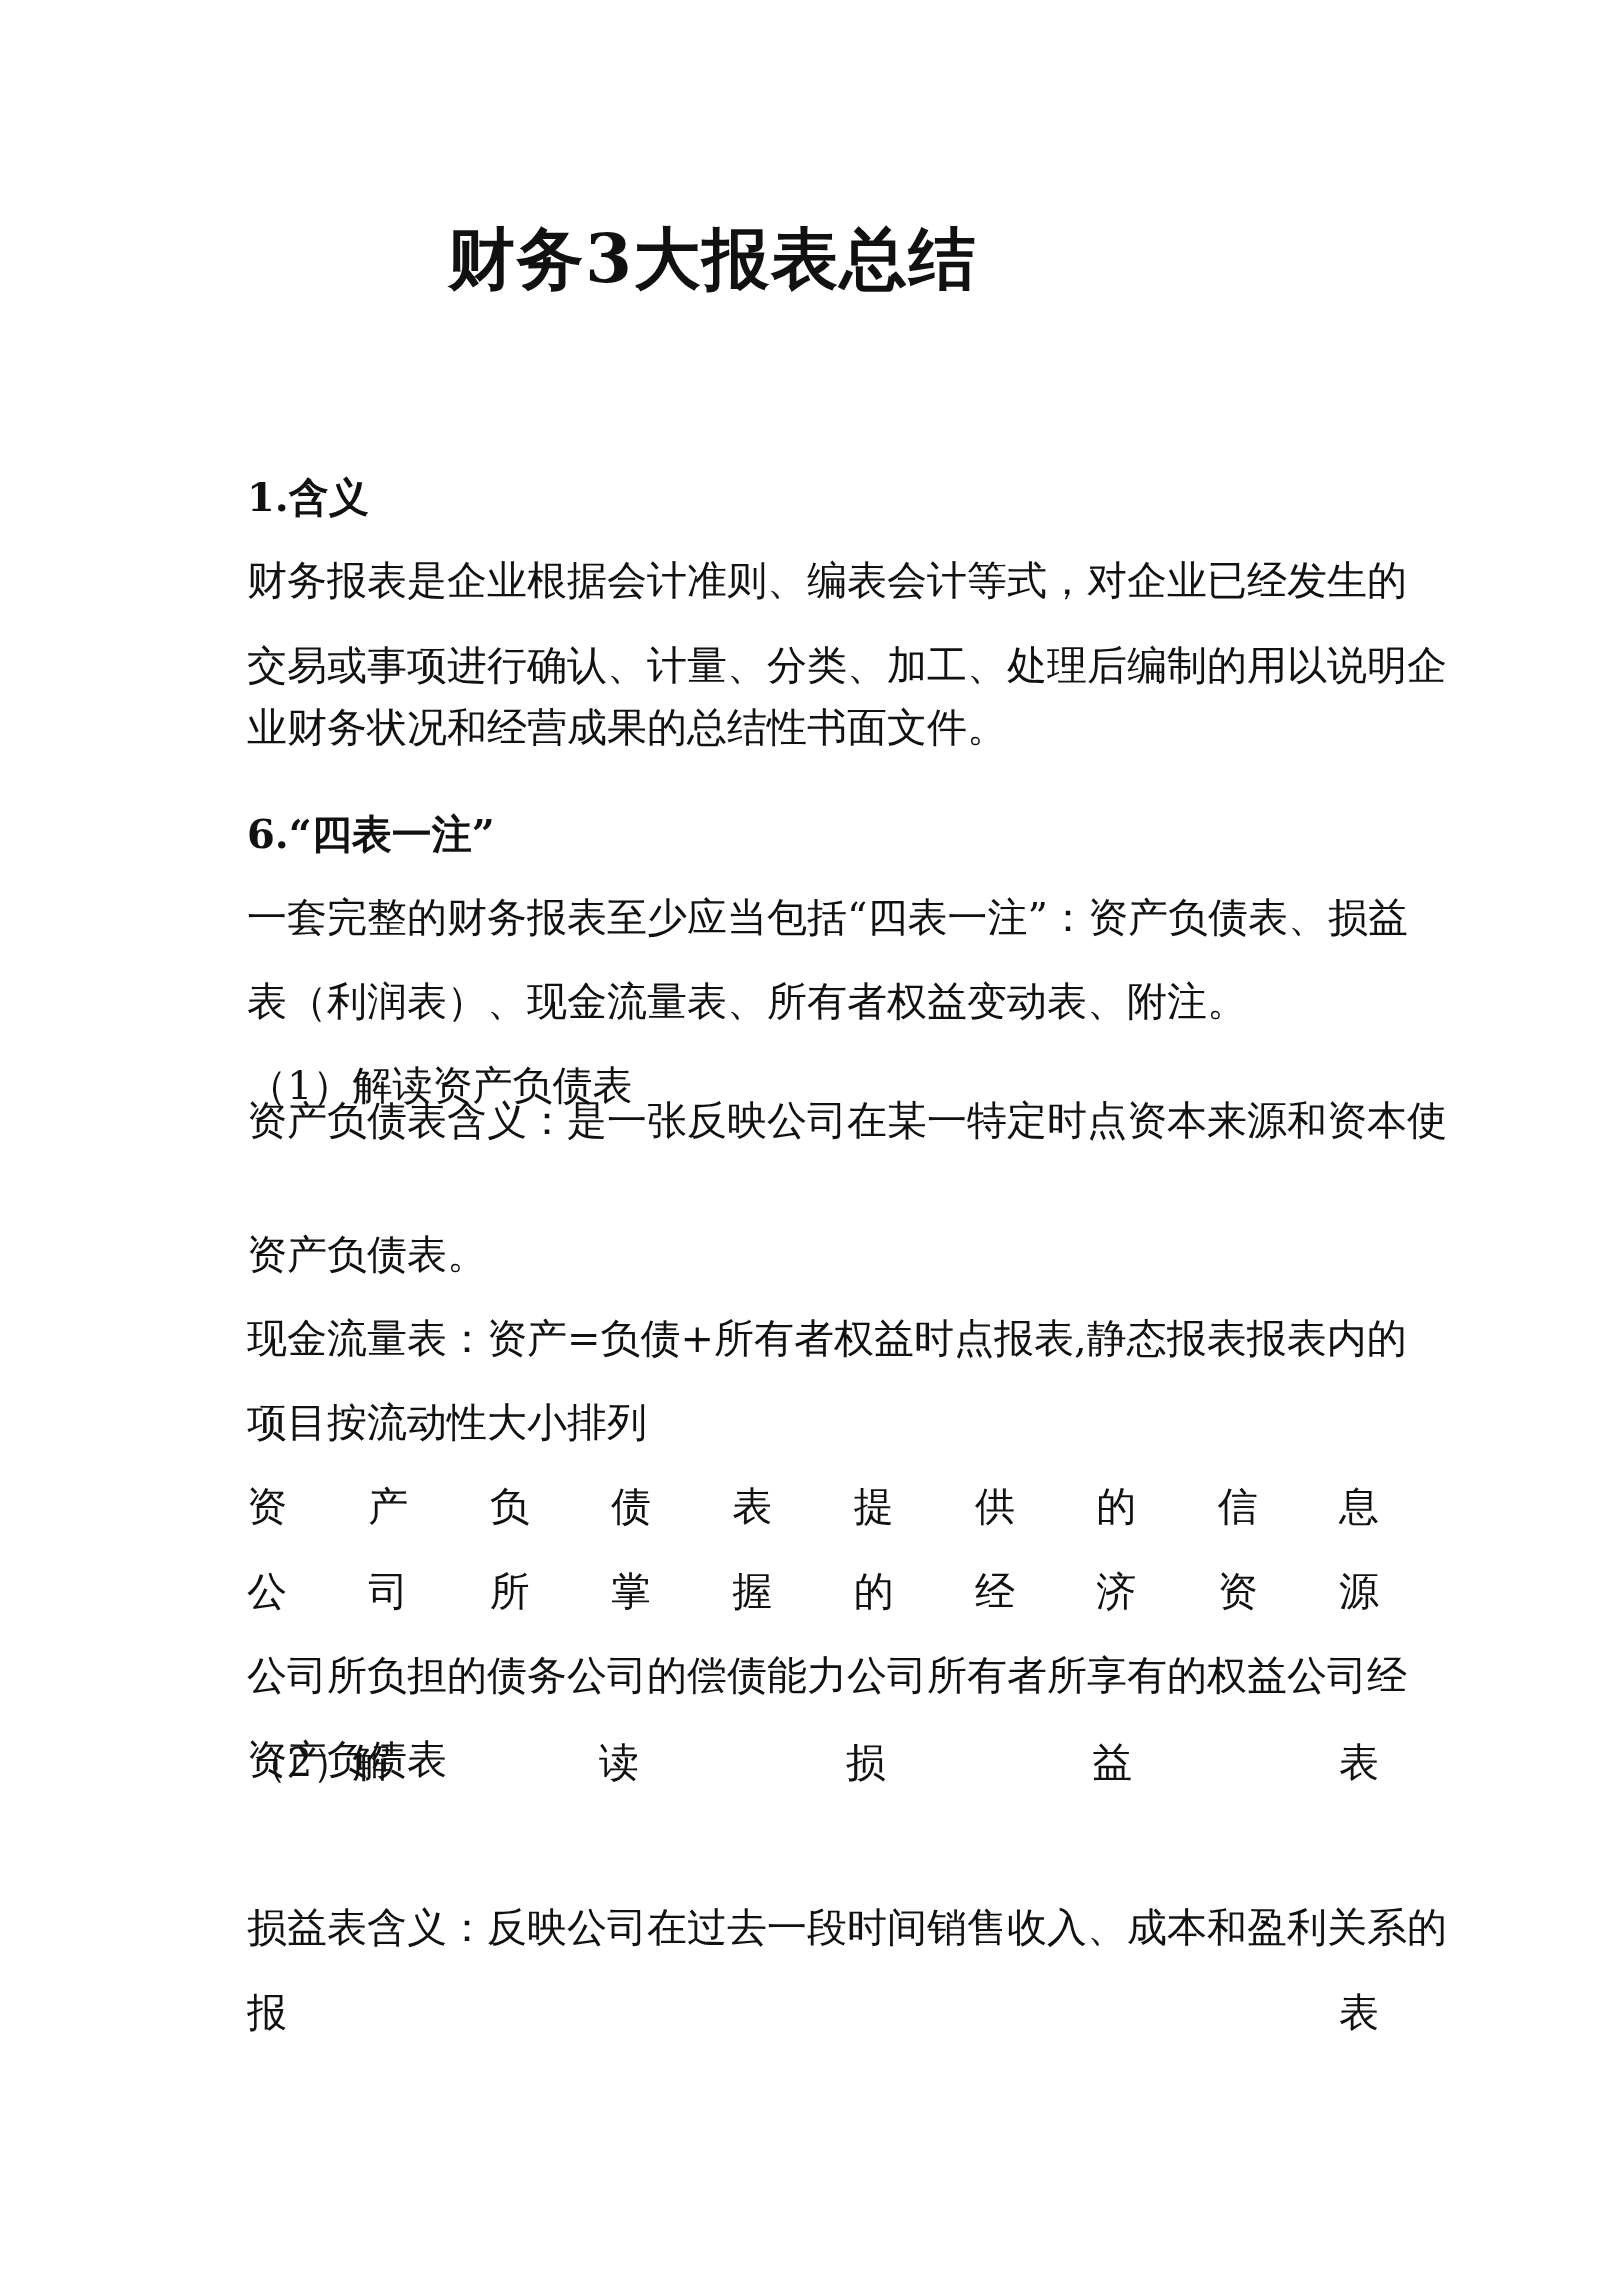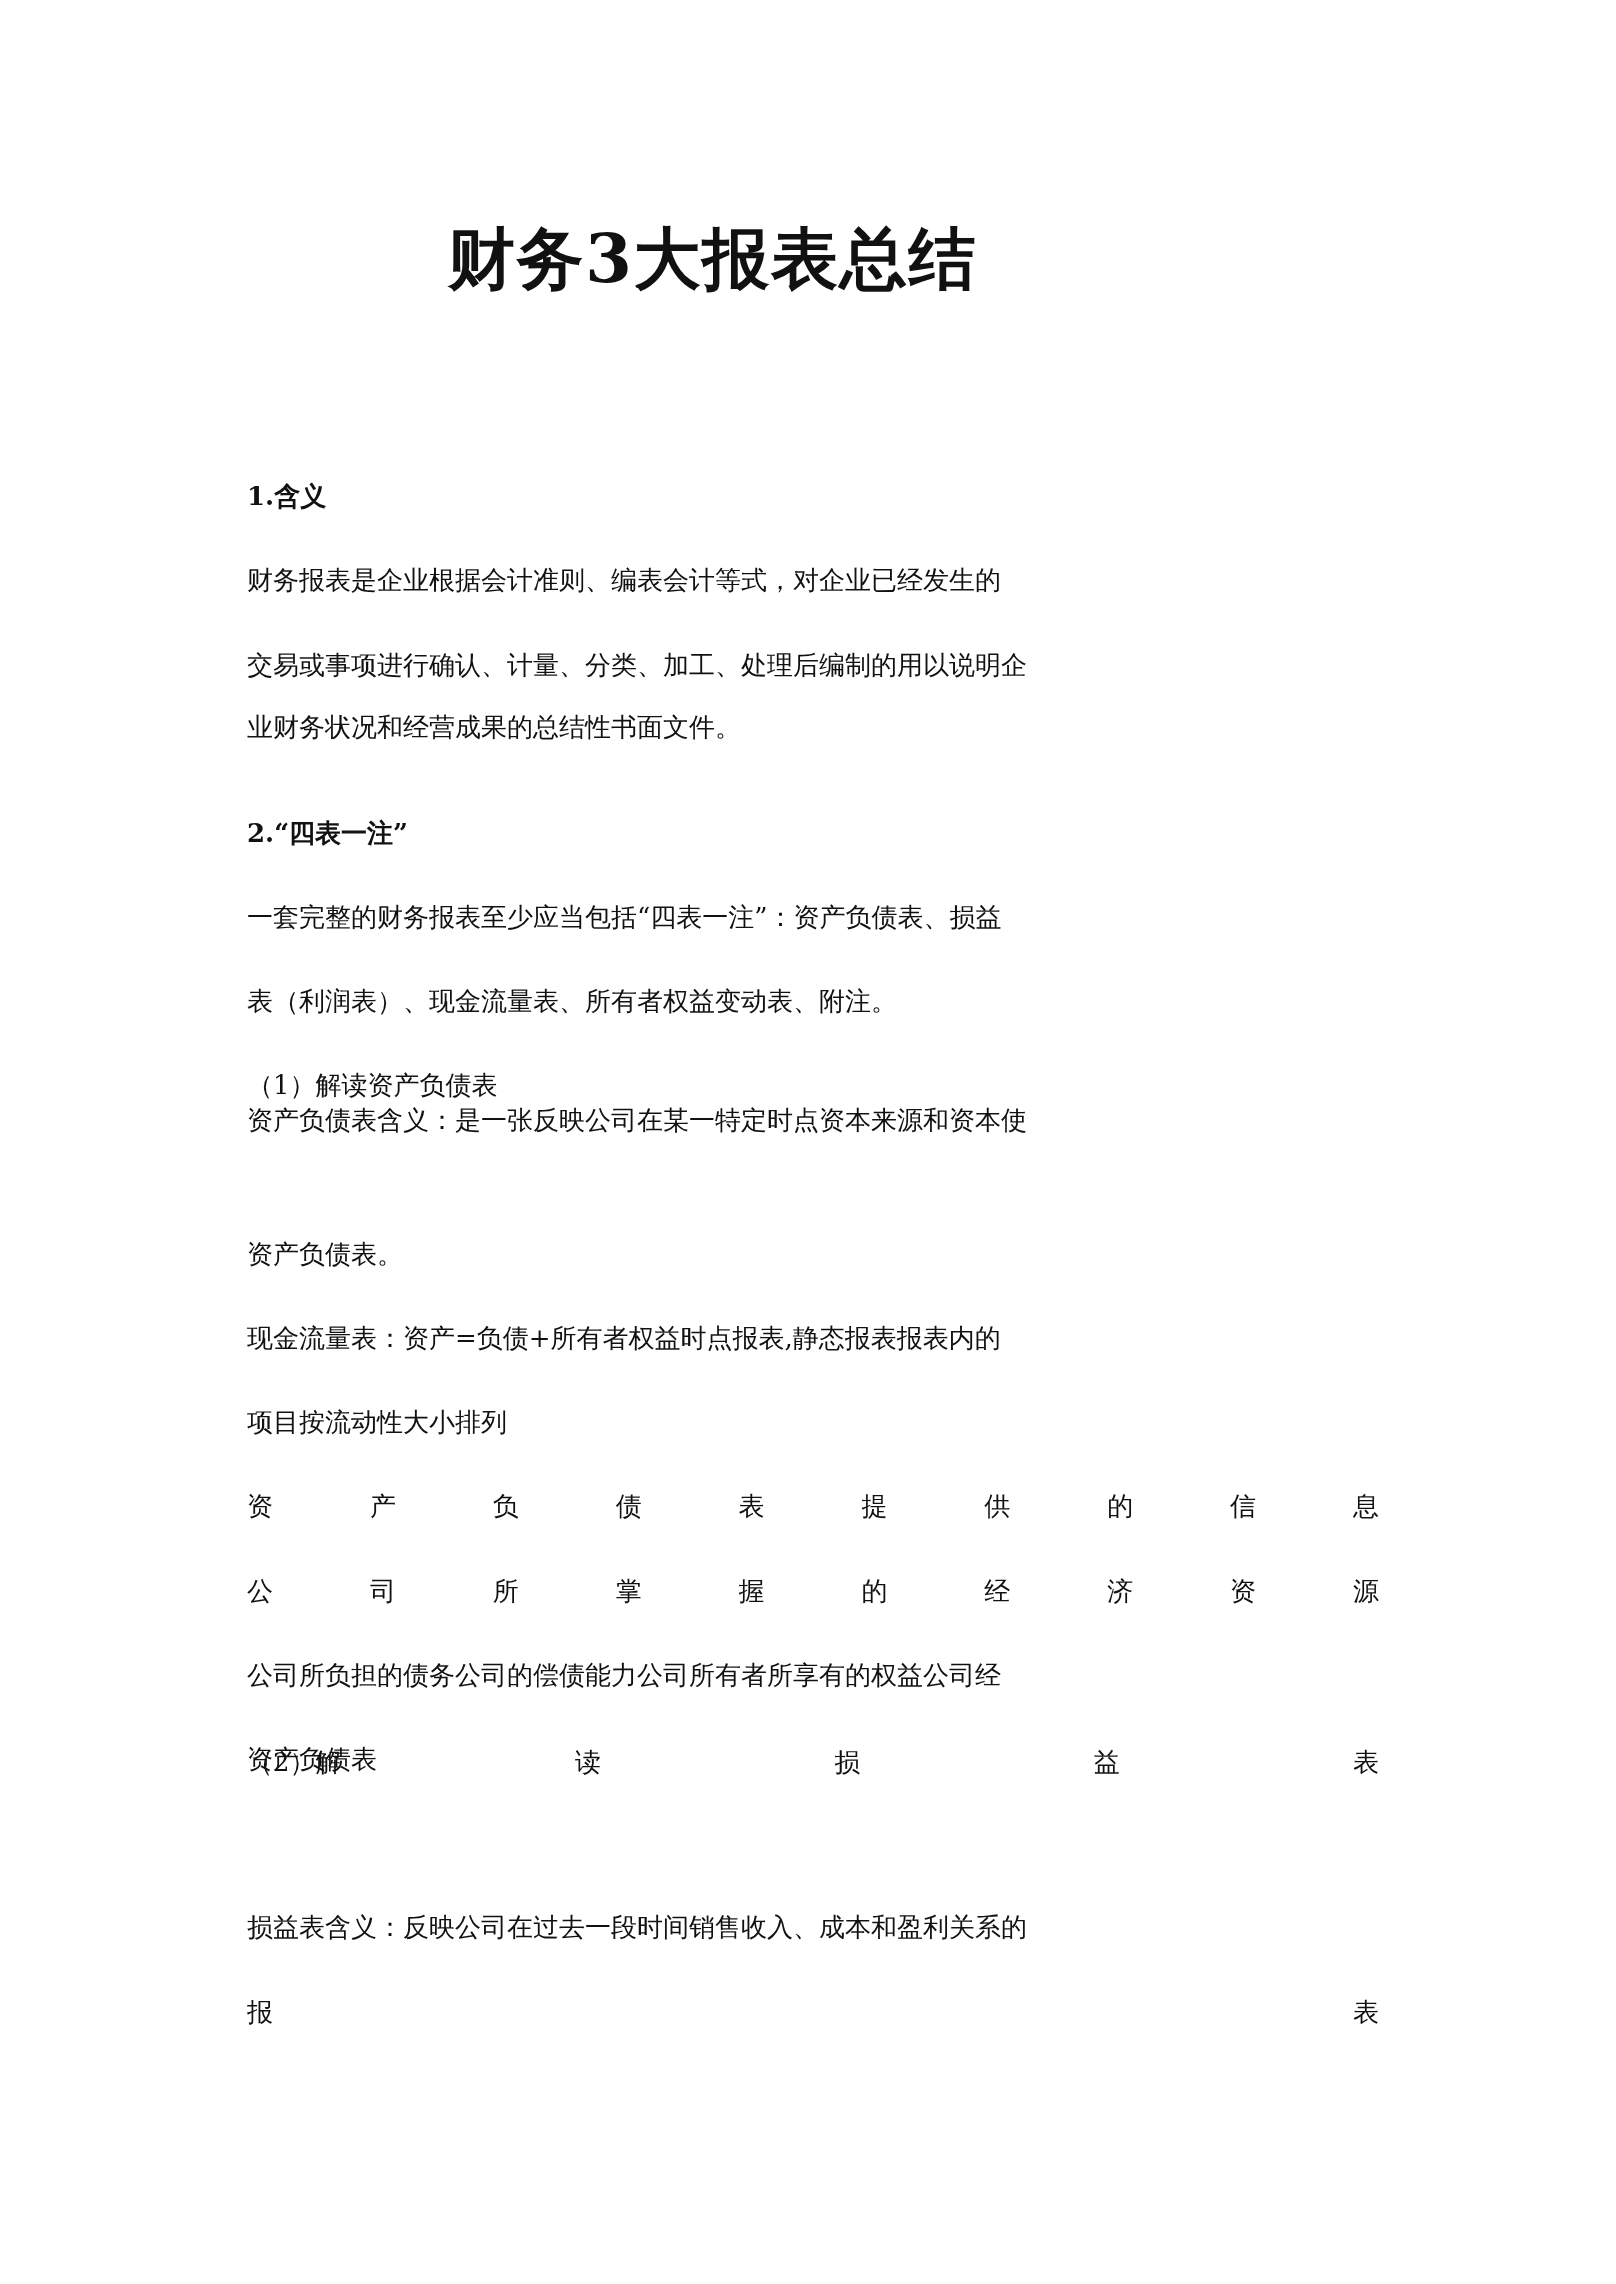--- a/index.html
+++ b/index.html
@@ -1,37 +1,37 @@
 <!DOCTYPE html>
 <html style="font-size:13.5px"><head>
 <meta charset="utf-8">
 <style>
   html, body { margin:0; padding:0; background:#ffffff; }
   body { width:1616px; height:2284px; position:relative; overflow:hidden;
          font-family:"DejaVu Serif","Liberation Serif",serif; color:#111; }
   .title { position:absolute; left:0; width:1425px; top:217px; text-align:center;
            font-size:67px; font-weight:bold; letter-spacing:1.7px; line-height:84px; }
-  .line { position:absolute; left:247px; width:1132px; font-size:26px; line-height:47px;
+  .line { position:absolute; left:247px; width:1132px; font-size:40px; line-height:47px;
           white-space:nowrap; }
   .heading { font-weight:bold; }
   .dist { display:flex; justify-content:space-between; }
   .dist span { display:inline-block; }
 </style>
 </head>
 <body>
 
 <div>
   <div class="title">财务3大报表总结</div>
 
   <div class="line heading" style="top:473px">1.含义</div>
   <div class="line" style="top:557px">财务报表是企业根据会计准则、编表会计等式，对企业已经发生的</div>
   <div class="line" style="top:642px">交易或事项进行确认、计量、分类、加工、处理后编制的用以说明企</div>
   <div class="line" style="top:704px">业财务状况和经营成果的总结性书面文件。</div>
 
-  <div class="line heading" style="top:810px">2.“四表一注”</div>
+  <div class="line heading" style="top:810px">6.“四表一注”</div>
   <div class="line" style="top:894px">一套完整的财务报表至少应当包括“四表一注”：资产负债表、损益</div>
   <div class="line" style="top:978px">表（利润表）、现金流量表、所有者权益变动表、附注。</div>
 
   <div class="line" style="top:1062px">（1）解读资产负债表</div>
   <div class="line" style="top:1097px">资产负债表含义：是一张反映公司在某一特定时点资本来源和资本使</div>
   <div class="line" style="top:1231px">资产负债表。</div>
   <div class="line" style="top:1315px">现金流量表：资产=负债+所有者权益时点报表,静态报表报表内的</div>
   <div class="line" style="top:1399px">项目按流动性大小排列</div>
 
   <div class="line dist" style="top:1483px">

